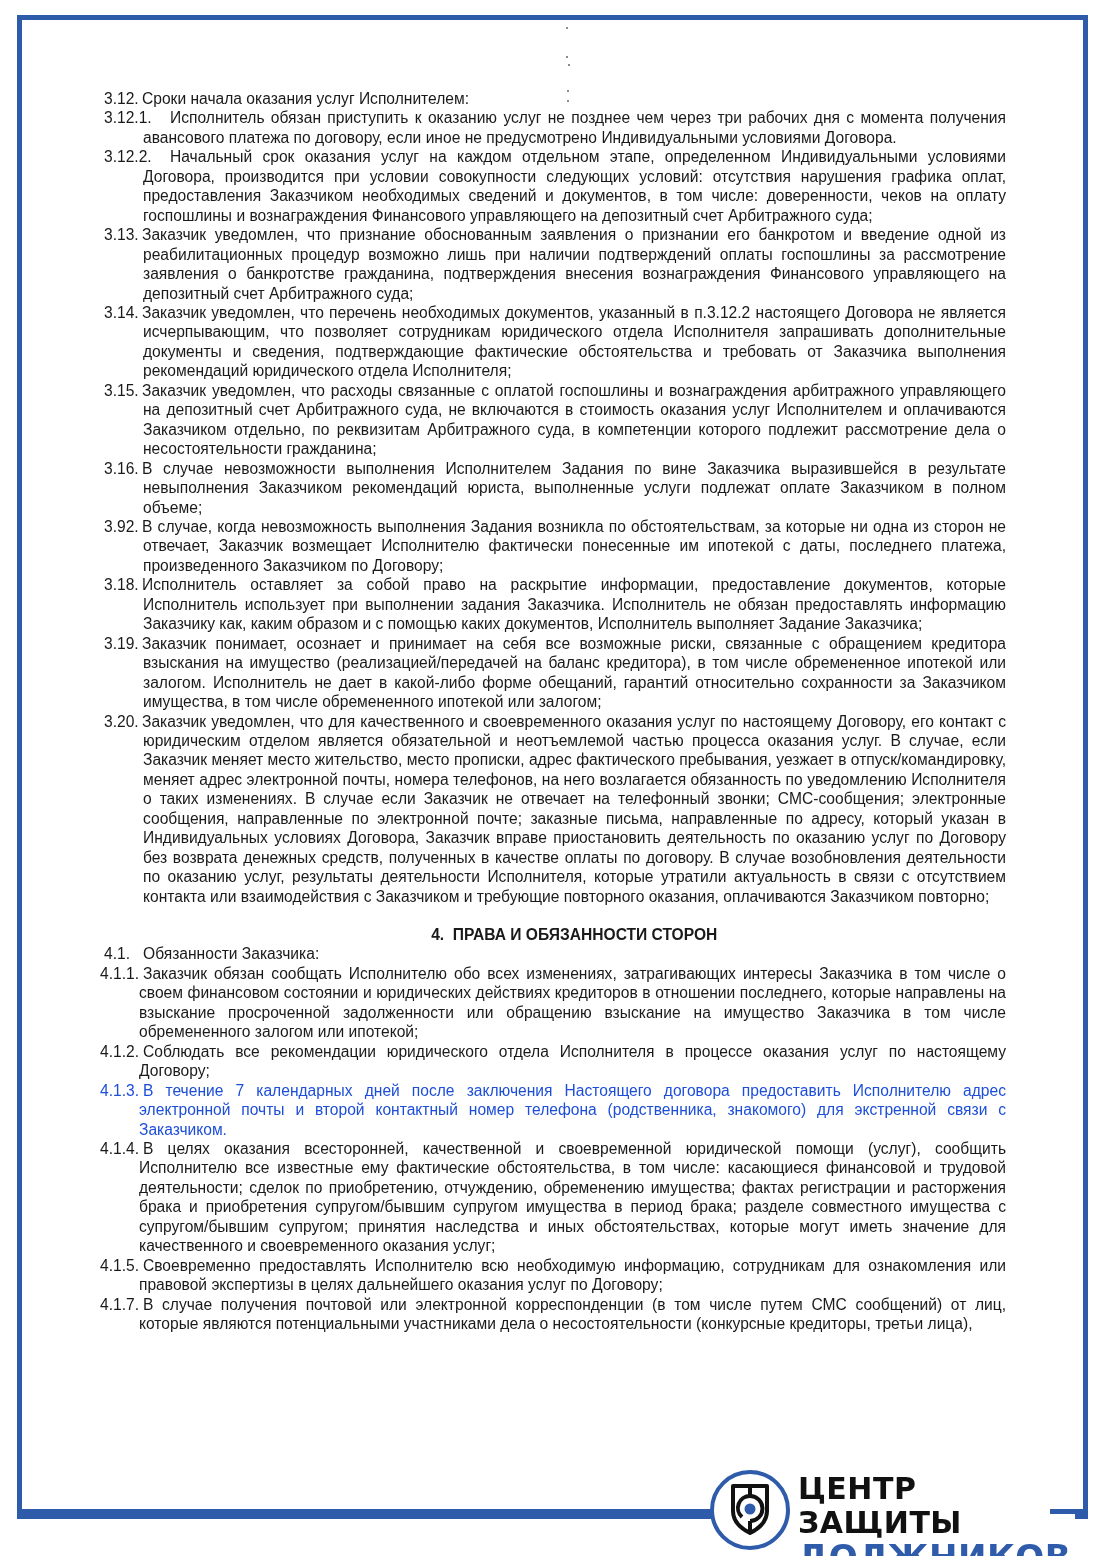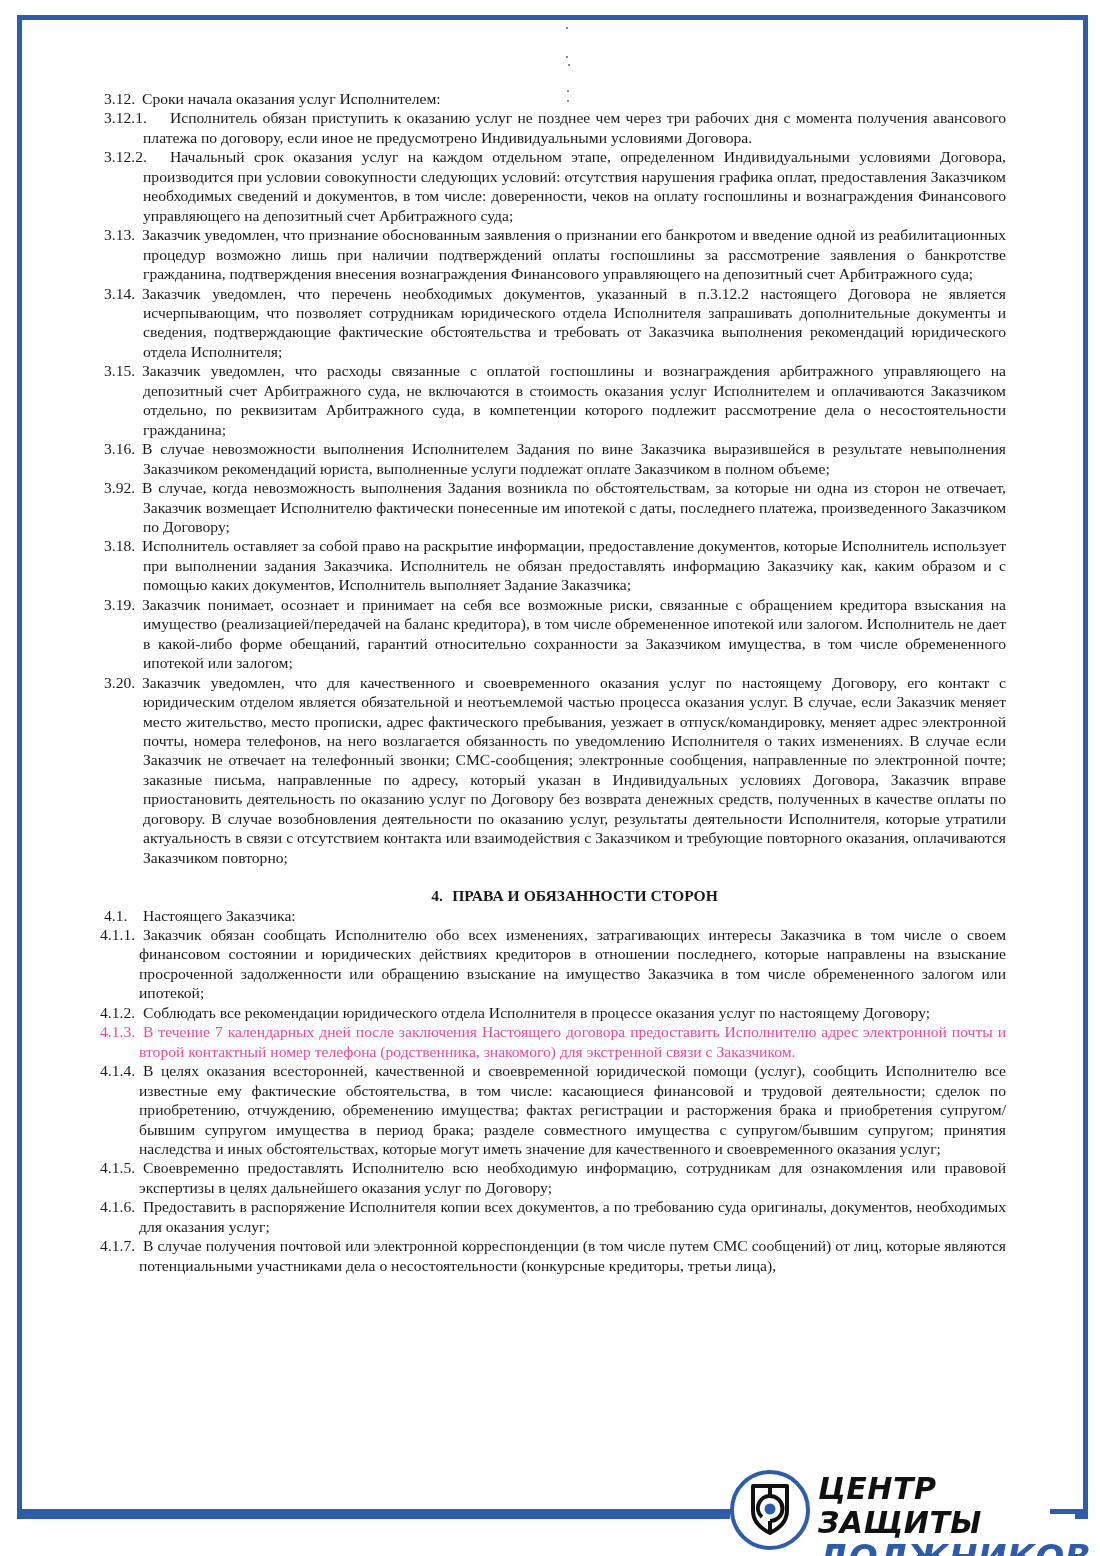--- a/index.html
+++ b/index.html
@@ -6,39 +6,39 @@
   body { width: 1100px; height: 1556px; position: relative; overflow: hidden; }
   .frame {
     position: absolute; left: 17px; top: 15px; width: 1061px; height: 1494px;
     border: 5px solid #2f5bab; box-sizing: content-box;
   }
   .frame-gap {
     position: absolute; left: 730px; top: 1500px; width: 345px; height: 30px; background: #ffffff;
   }
   .page {
     position: absolute; left: 104px; top: 89px; width: 902px;
-    font-family: Liberation Serif, serif;
+    font-family: Liberation Sans, sans-serif;
     font-size: 15.6px; line-height: 19.45px; color: #1a1a1a;
   }
   
   .item { padding-left: 39px; text-indent: -39px; text-align: justify; }
   .item .n { display: inline-block; text-indent: 0; }
   .item.l1 .n { width: 38px; }
   .item.l2 .n { width: 66px; }
   .item.l3 .n { width: 39px; }
   .item.sub41 { padding-left: 39px; text-indent: -39px; }
-  .item.faded { color: #ec4899; }
+  .item.faded { color: #1d4ed8; }
   .heading {
     text-align: center; font-weight: bold; margin-top: 19px; margin-bottom: 0px;
     padding-left: 30px;
   }
   .heading .hn { display: inline-block; width: 30px; }
   .speck { position: absolute; width: 2px; height: 2px; background: #666; border-radius: 1px; }
 
-  .logo { position: absolute; left: 730px; top: 1470px; width: 320px; height: 86px; font-style: italic; }
+  .logo { position: absolute; left: 710px; top: 1470px; width: 320px; height: 86px; }
   .logo-circle {
     position: absolute; left: 0px; top: 0px; width: 80px; height: 80px;
     border: 4px solid #2f5bab; border-radius: 50%; background: #ffffff; box-sizing: border-box;
   }
   .logo-shield { position: absolute; left: 20px; top: 13px; width: 40px; height: 52px; }
   .logo-text {
     position: absolute; left: 88px; top: 2px;
     font-family: "DejaVu Sans", "Liberation Sans", sans-serif; font-weight: bold;
     line-height: 34px; letter-spacing: 0.5px;
   }
@@ -79,33 +79,32 @@
 
   <div class="item l1"><span class="n">3.18.</span><span>Исполнитель оставляет за собой право на раскрытие информации, предоставление документов, которые Исполнитель использует при выполнении задания Заказчика. Исполнитель не обязан предоставлять информацию Заказчику как, каким образом и с помощью каких документов, Исполнитель выполняет Задание Заказчика;</span></div>
 
   <div class="item l1"><span class="n">3.19.</span><span>Заказчик понимает, осознает и принимает на себя все возможные риски, связанные с обращением кредитора взыскания на имущество (реализацией/передачей на баланс кредитора), в том числе обремененное ипотекой или залогом. Исполнитель не дает в какой-либо форме обещаний, гарантий относительно сохранности за Заказчиком имущества, в том числе обремененного ипотекой или залогом;</span></div>
 
   <div class="item l1"><span class="n">3.20.</span><span>Заказчик уведомлен, что для качественного и своевременного оказания услуг по настоящему Договору, его контакт с юридическим отделом является обязательной и неотъемлемой частью процесса оказания услуг. В случае, если Заказчик меняет место жительство, место прописки, адрес фактического пребывания, уезжает в отпуск/командировку, меняет адрес электронной почты, номера телефонов, на него возлагается обязанность по уведомлению Исполнителя о таких изменениях. В случае если Заказчик не отвечает на телефонный звонки; СМС-сообщения; электронные сообщения, направленные по электронной почте; заказные письма, направленные по адресу, который указан в Индивидуальных условиях Договора, Заказчик вправе приостановить деятельность по оказанию услуг по Договору без возврата денежных средств, полученных в качестве оплаты по договору. В случае возобновления деятельности по оказанию услуг, результаты деятельности Исполнителя, которые утратили актуальность в связи с отсутствием контакта или взаимодействия с Заказчиком и требующие повторного оказания, оплачиваются Заказчиком повторно;</span></div>
 
 
   <div class="heading" style=""><span class="hn">4.</span><span>ПРАВА И ОБЯЗАННОСТИ СТОРОН</span></div>
 
-  <div class="item l3" style="padding-left:39px; margin-left:-4px;"><span class="n" style="padding-left:4px;">4.1.</span><span>Настоящего Заказчика:</span></div>
+  <div class="item l3" style="padding-left:39px; margin-left:-4px;"><span class="n" style="padding-left:4px;">4.1.</span><span>Обязанности Заказчика:</span></div>
 
   <div class="item sub41" style="margin-left:-4px;"><span class="n" style="width:43px;">4.1.1.</span><span>Заказчик обязан сообщать Исполнителю обо всех изменениях, затрагивающих интересы Заказчика в том числе о своем финансовом состоянии и юридических действиях кредиторов в отношении последнего, которые направлены на взыскание просроченной задолженности или обращению взыскание на имущество Заказчика в том числе обремененного залогом или ипотекой;</span></div>
 
   <div class="item sub41" style="margin-left:-4px;"><span class="n" style="width:43px;">4.1.2.</span><span>Соблюдать все рекомендации юридического отдела Исполнителя в процессе оказания услуг по настоящему Договору;</span></div>
 
   <div class="item sub41 faded" style="margin-left:-4px;"><span class="n" style="width:43px;">4.1.3.</span><span>В течение 7 календарных дней после заключения Настоящего договора предоставить Исполнителю адрес электронной почты и второй контактный номер телефона (родственника, знакомого) для экстренной связи с Заказчиком.</span></div>
 
   <div class="item sub41" style="margin-left:-4px;"><span class="n" style="width:43px;">4.1.4.</span><span>В целях оказания всесторонней, качественной и своевременной юридической помощи (услуг), сообщить Исполнителю все известные ему фактические обстоятельства, в том числе: касающиеся финансовой и трудовой деятельности; сделок по приобретению, отчуждению, обременению имущества; фактах регистрации и расторжения брака и приобретения супругом/бывшим супругом имущества в период брака; разделе совместного имущества с супругом/бывшим супругом; принятия наследства и иных обстоятельствах, которые могут иметь значение для качественного и своевременного оказания услуг;</span></div>
 
   <div class="item sub41" style="margin-left:-4px;"><span class="n" style="width:43px;">4.1.5.</span><span>Своевременно предоставлять Исполнителю всю необходимую информацию, сотрудникам для ознакомления или правовой экспертизы в целях дальнейшего оказания услуг по Договору;</span></div>
 
-  <div class="item sub41" style="margin-left:-4px;"><span class="n" style="width:43px;">4.1.6.</span><span>Предоставить в распоряжение Исполнителя копии всех документов, а по требованию суда оригиналы, документов, необходимых для оказания услуг;</span></div>
 
   <div class="item sub41" style="margin-left:-4px;"><span class="n" style="width:43px;">4.1.7.</span><span>В случае получения почтовой или электронной корреспонденции (в том числе путем СМС сообщений) от лиц, которые являются потенциальными участниками дела о несостоятельности (конкурсные кредиторы, третьи лица),</span></div>
 
 </div>
 
 <div class="logo-line-left"></div>
 <div class="logo-line-right"></div>
 
 <div class="logo">
   <div class="logo-circle"></div>

